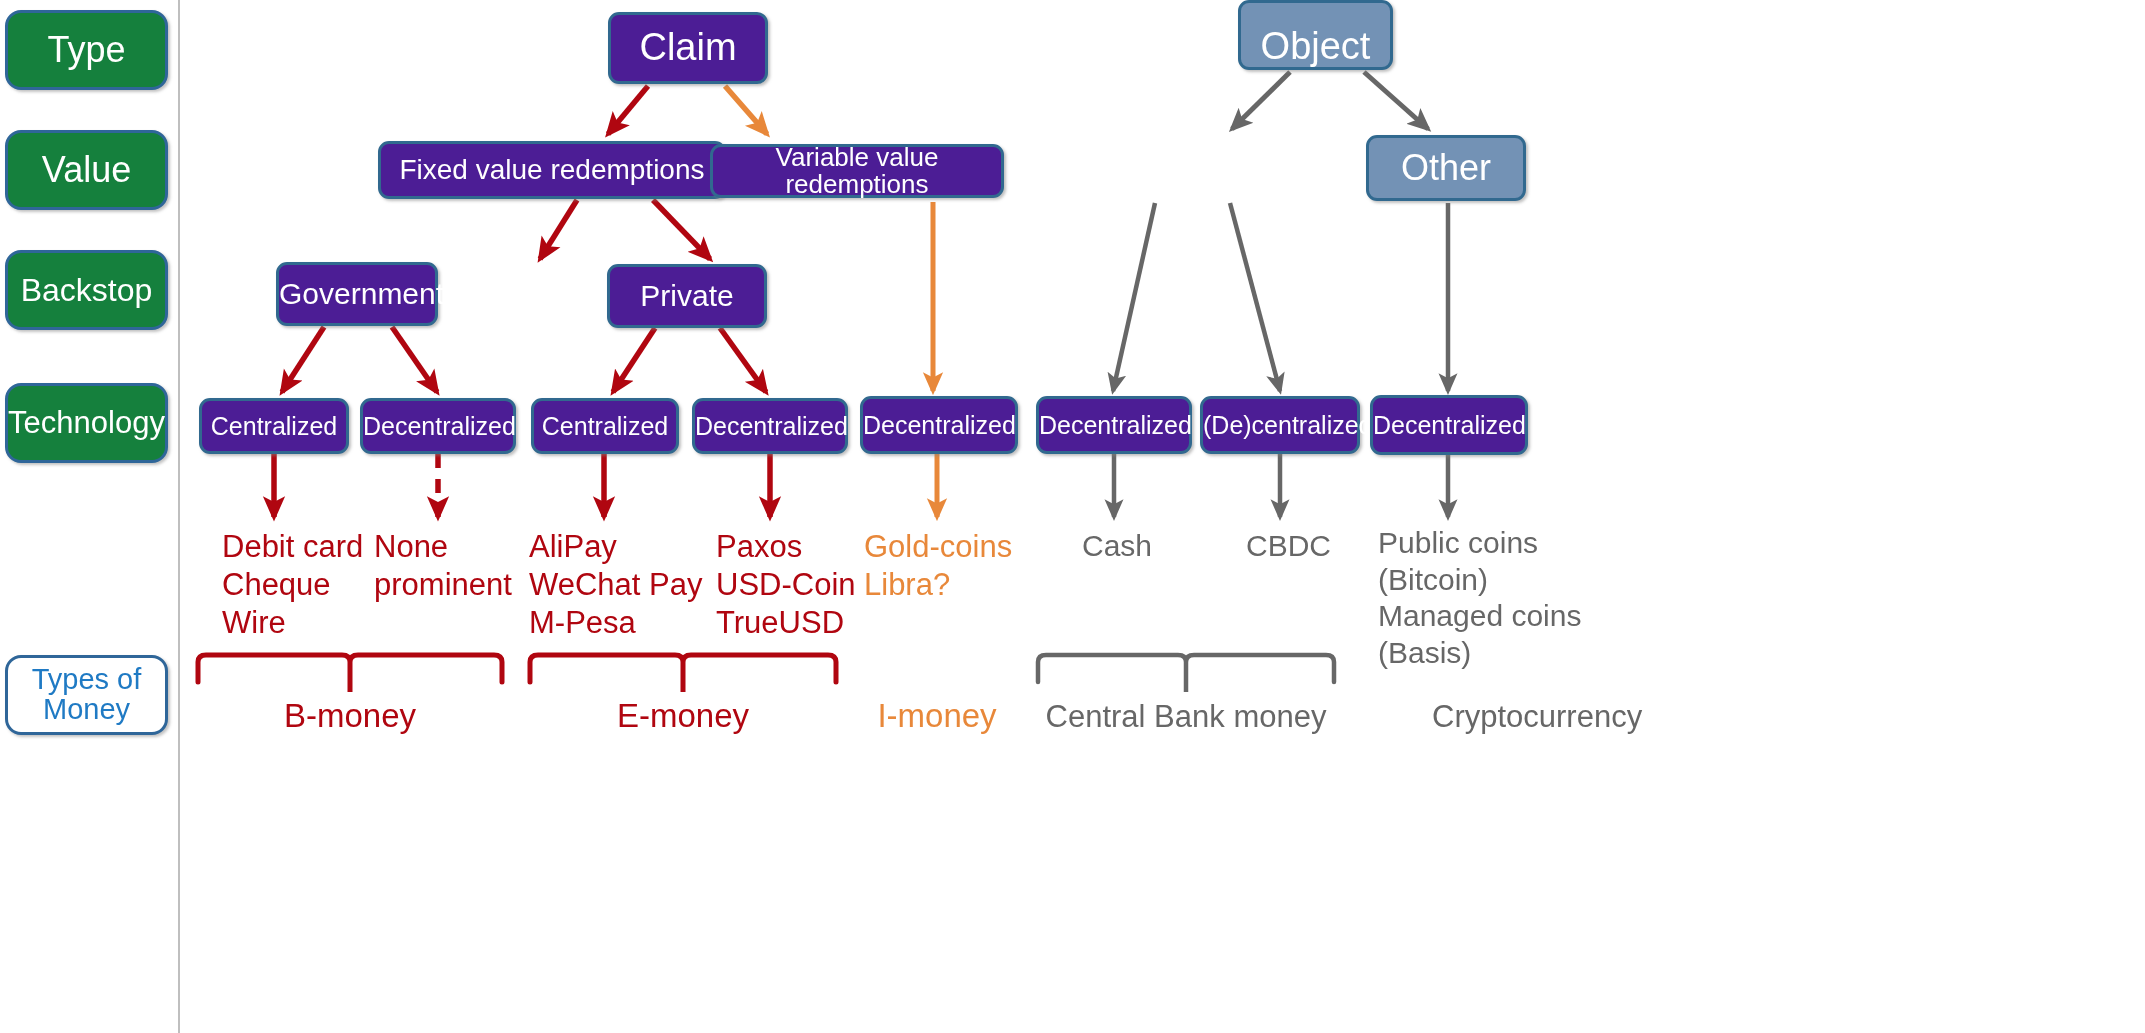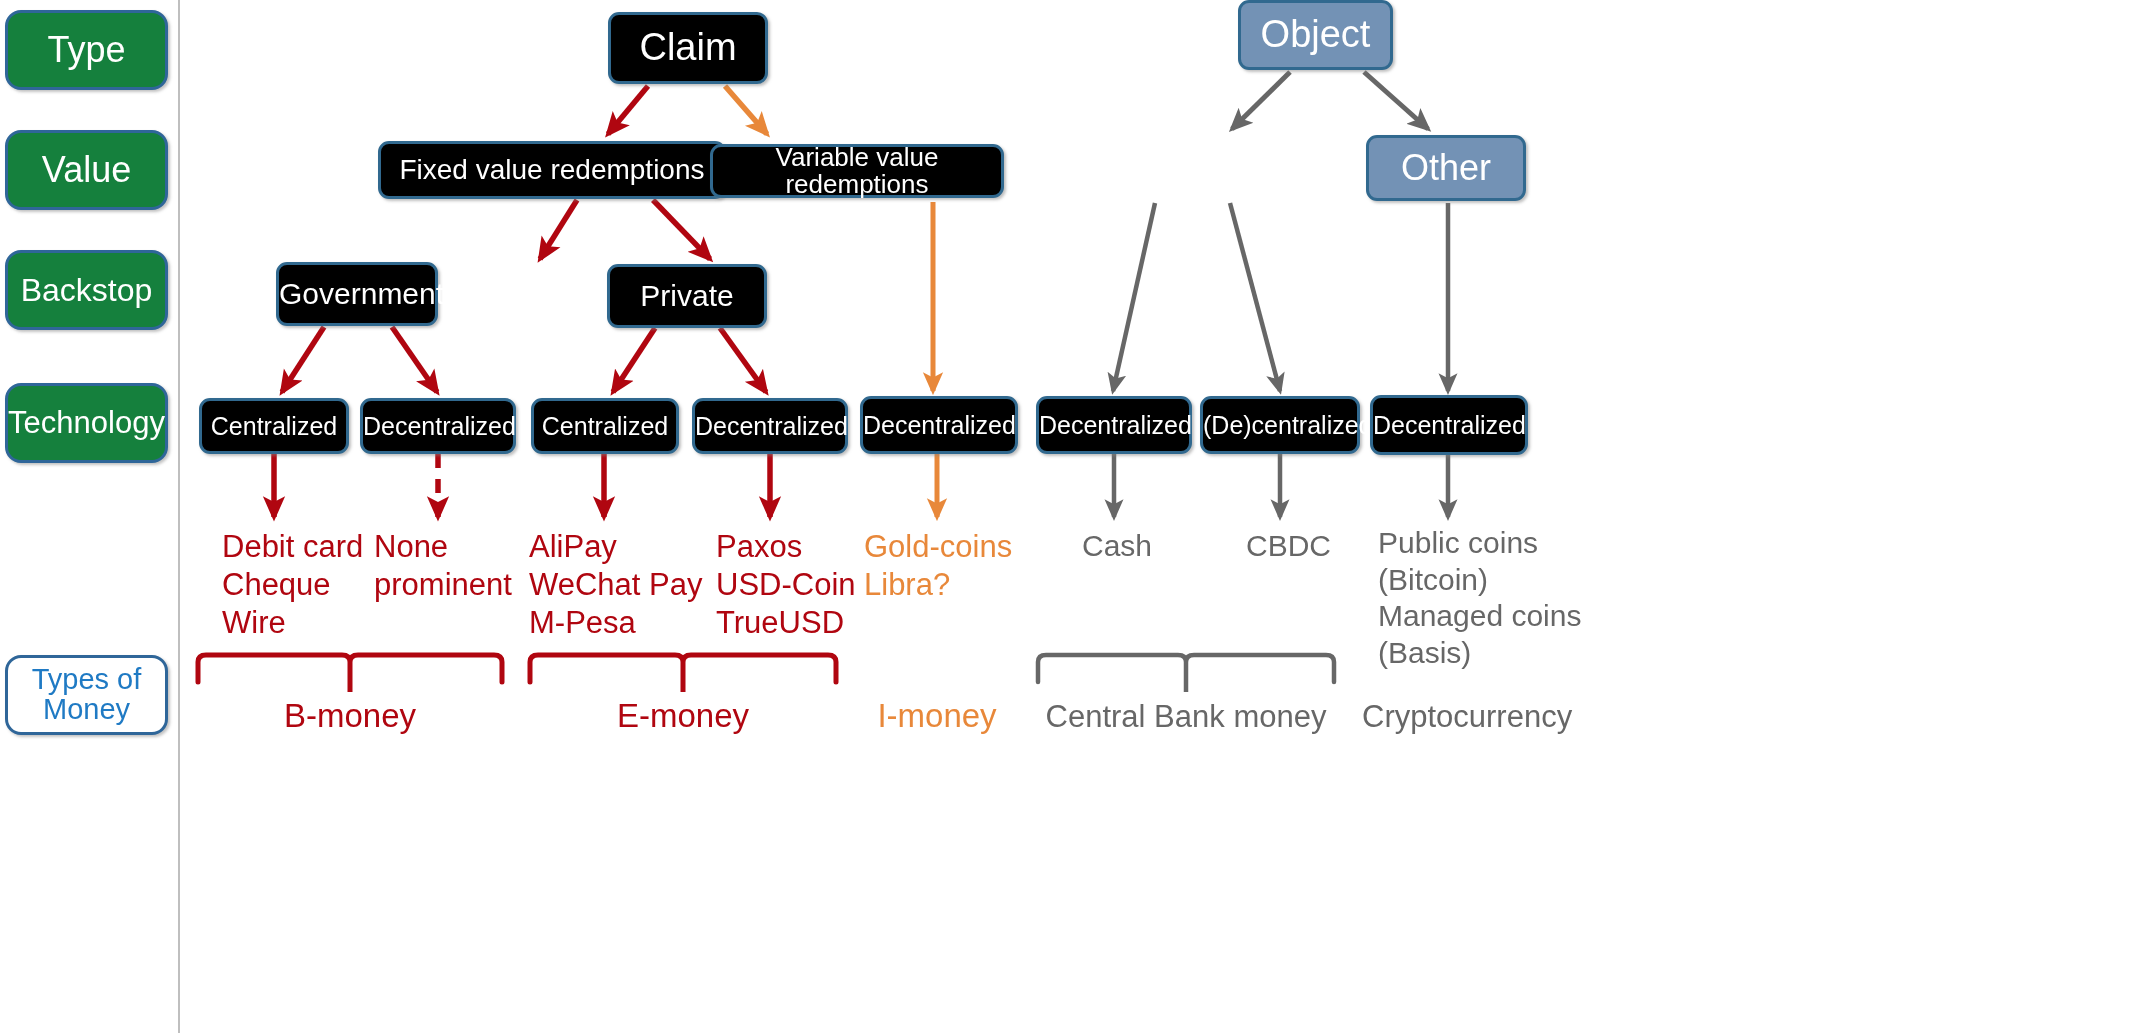--- a/index.html
+++ b/index.html
@@ -53,21 +53,21 @@
     align-items: center;
     justify-content: center;
     box-sizing: border-box;
     border: 3px solid #31698f;
     border-radius: 11px;
     color: #ffffff;
     text-align: center;
     line-height: 1.05;
     box-shadow: 2px 2px 3px rgba(130,130,130,0.5);
   }
-  .node.light { background: #000000; justify-content: center; }
+  .node.light { background: #4c1d95; justify-content: center; }
   .node.dark  { background: #7392b5; }
   .node span { display:block; width:100%; }
 
   
   .ex {
     position: absolute;
     line-height: 1.22;
     white-space: pre-line;
   }
   .ex.red    { color: #b00610; }
@@ -176,21 +176,21 @@
 
   <div class="cat-box hollow" style="left:5px; top:655px; width:163px; height:80px; font-size:29px; white-space:pre-line;">
     <span class="cat-label">Types of
 Money</span>
   </div>
 
   <div class="node light" style="left:608px; top:12px; width:160px; height:72px; font-size:38px;">
     <span>Claim</span>
   </div>
 
-  <div class="node dark" style="left:1238px; top:0px; width:155px; height:70px; font-size:38px;">
+  <div class="node dark" style="left:1238px; top:0px; width:155px; height:70px; font-size:38px;align-items:flex-end;">
     <span>Object</span>
   </div>
 
   <div class="node light" style="left:378px; top:141px; width:348px; height:58px; font-size:28px;">
     <span>Fixed value redemptions</span>
   </div>
 
   <div class="node light" style="left:710px; top:144px; width:294px; height:54px; font-size:26px;">
     <span>Variable value redemptions</span>
   </div>
@@ -268,15 +268,15 @@
 (Basis)</div>
 
   <div class="tm red" style="left:255px; top:690px; width:190px; font-size:33px;">B-money</div>
 
   <div class="tm red" style="left:588px; top:690px; width:190px; font-size:33px;">E-money</div>
 
   <div class="tm orange" style="left:842px; top:690px; width:190px; font-size:33px;">I-money</div>
 
   <div class="tm grey" style="left:1041px; top:692px; width:290px; font-size:31px;">Central Bank money</div>
 
-  <div class="tm grey" style="left:1362px; top:692px; width:240px; font-size:31px; text-align:left;">Cryptocurrency</div>
+  <div class="tm grey" style="left:1432px; top:692px; width:240px; font-size:31px; text-align:left;">Cryptocurrency</div>
 
 </div>
 
 </body></html>

